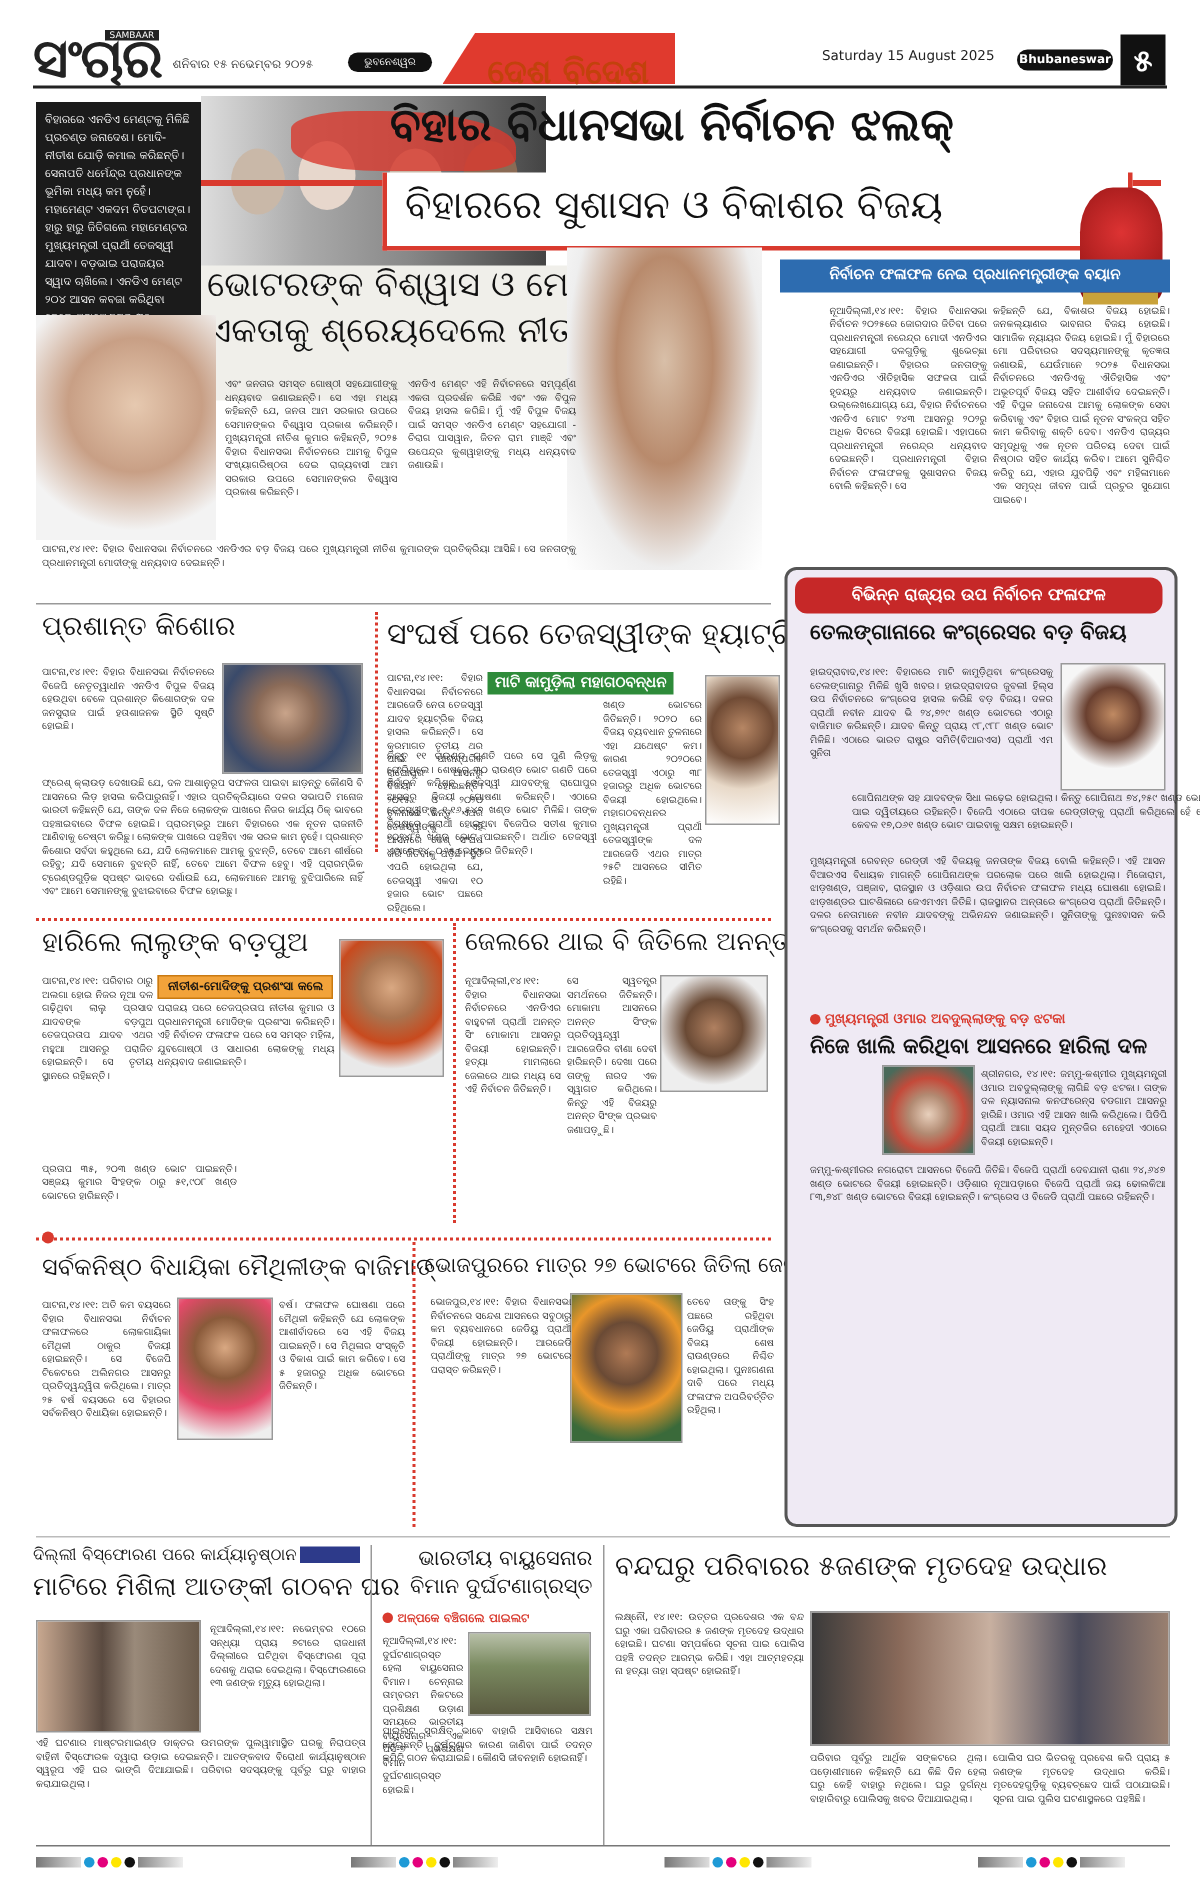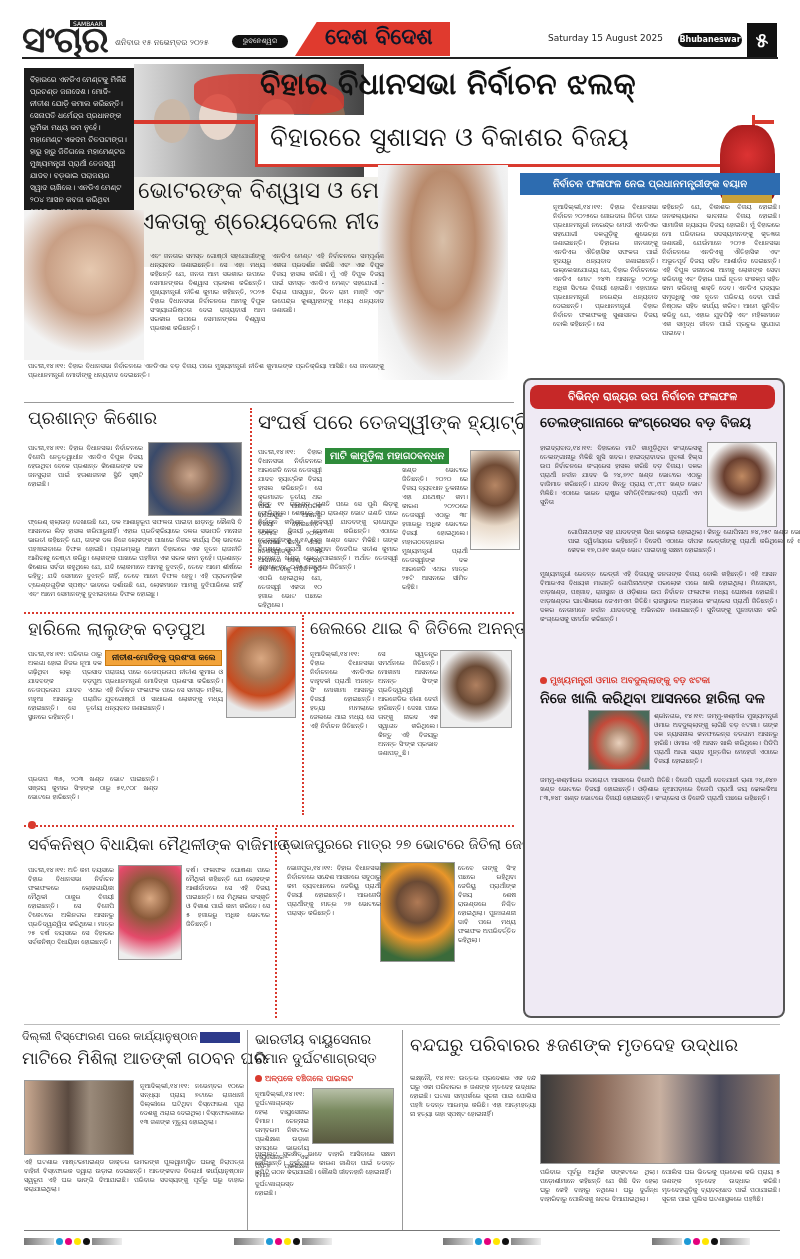--- a/index.html
+++ b/index.html
@@ -4,21 +4,21 @@
 <style>
 *{box-sizing:border-box;margin:0;padding:0}
 body{width:800px;height:1259px;background:#fff;font-family:"DejaVu Sans",sans-serif;position:relative;overflow:hidden;color:#111}
 .abs{position:absolute}
 .logo{left:22px;top:18px;font-size:36px;font-weight:bold;color:#222;font-family:"DejaVu Serif",serif;letter-spacing:-1px}
 .logo-small{left:70px;top:20px;font-size:6px;background:#222;color:#fff;padding:0 3px}
 .mast-date-or{left:115px;top:38px;font-size:8px;color:#333}
 .city-pill{left:232px;top:35px;width:56px;height:13px;background:#111;color:#fff;border-radius:8px;font-size:7px;text-align:center;line-height:13px}
 .section-banner{left:295px;top:22px;width:155px;height:34px;background:#e03a2e;clip-path:polygon(14% 0,100% 0,100% 100%,0 100%);}
 .section-banner::before{content:"";position:absolute;left:0;top:0}
-.section-title{left:325px;top:24px;font-size:22px;font-weight:bold;color:#0f172a;white-space:nowrap}
+.section-title{left:325px;top:36px;font-size:22px;font-weight:bold;color:#c2410c;white-space:nowrap}
 .en-date{left:548px;top:33px;font-size:9px;color:#222}
 .en-city{left:678px;top:33px;width:64px;height:14px;background:#111;color:#fff;border-radius:8px;font-size:8px;line-height:14px;text-align:center;font-weight:bold}
 .page-no{left:747px;top:23px;width:30px;height:34px;background:#111;color:#fff;font-size:20px;text-align:center;line-height:34px;font-weight:bold}
 .rule-top{left:22px;top:57px;width:756px;height:2px;background:#222}
 .black-box{left:24px;top:68px;width:110px;height:195px;background:#1b1b1b}
 .black-box p{color:#fff;font-size:7.5px;line-height:12px;padding:6px 6px}
 .hero-img{left:134px;top:64px;width:230px;height:115px;background:linear-gradient(90deg,#ddd 0,#aaa 30%,#888 60%,#444 100%)}
 .hero-img::after{content:"";position:absolute;left:60px;top:10px;width:150px;height:40px;background:#d93a2e;opacity:.8;border-radius:30% 60% 20% 40%}
 .face{position:absolute;border-radius:50%;background:#c9b8a8}
 .headline-main{left:260px;top:66px;font-size:30px;font-weight:bold;color:#111;white-space:nowrap}
@@ -154,21 +154,21 @@
 
 <div class="abs" style="left:24px;top:1024px;width:756px;height:1px;background:#bbb"></div>
 
 <div class="abs" style="left:22px;top:1030px;font-size:11px;white-space:nowrap"><span>ଦିଲ୍ଲୀ ବିସ୍ଫୋରଣ ପରେ କାର୍ଯ୍ୟାନୁଷ୍ଠାନ</span><span style="display:inline-block;width:40px;height:11px;background:#2d3a8a;vertical-align:middle;margin-left:2px"></span></div>
 <h2 class="hd" style="left:22px;top:1048px;font-size:17px">ମାଟିରେ ମିଶିଲା ଆତଙ୍କୀ ଗଠବନ ଘର</h2>
 <div class="photo" style="left:24px;top:1080px;width:110px;height:75px;background:linear-gradient(90deg,#c8a890 0,#5a4a40 40%,#9a8a7a 60%,#6a5a4a 100%)"></div>
 <div class="col body-text" style="left:140px;top:1082px;width:104px">ନୂଆଦିଲ୍ଲୀ,୧୪।୧୧: ନଭେମ୍ବର ୧୦ରେ ସନ୍ଧ୍ୟା ପ୍ରାୟ ୭ଟାରେ ରାଜଧାନୀ ଦିଲ୍ଲୀରେ ଘଟିଥିବା ବିସ୍ଫୋରଣ ପୂରା ଦେଶକୁ ଥରାଇ ଦେଇଥିଲା। ବିସ୍ଫୋରଣରେ ୧୩ ଜଣଙ୍କ ମୃତ୍ୟୁ ହୋଇଥିଲା।</div>
 <div class="col body-text" style="left:24px;top:1158px;width:220px">ଏହି ଘଟଣାର ମାଷ୍ଟରମାଇଣ୍ଡ ଡାକ୍ତର ଉମରଙ୍କ ପୁଲୱାମାସ୍ଥିତ ଘରକୁ ନିରାପତ୍ତା ବାହିନୀ ବିସ୍ଫୋରକ ଦ୍ୱାରା ଉଡ଼ାଇ ଦେଇଛନ୍ତି। ଆତଙ୍କବାଦ ବିରୋଧୀ କାର୍ଯ୍ୟାନୁଷ୍ଠାନ ସ୍ୱରୂପ ଏହି ଘର ଭାଙ୍ଗି ଦିଆଯାଇଛି। ପରିବାର ସଦସ୍ୟଙ୍କୁ ପୂର୍ବରୁ ଘରୁ ବାହାର କରାଯାଇଥିଲା।</div>
 <div class="abs" style="left:247px;top:1030px;width:1px;height:200px;background:#999"></div>
 
-<h2 class="hd" style="left:255px;top:1030px;font-size:14px;line-height:19px;text-align:left;width:140px">
+<h2 class="hd" style="left:255px;top:1030px;font-size:14px;line-height:19px;text-align:right;width:140px">
   <div>ଭାରତୀୟ ବାୟୁସେନାର</div>
   <div>ବିମାନ ଦୁର୍ଘଟଣାଗ୍ରସ୍ତ</div>
 </h2>
 <div class="abs" style="left:255px;top:1074px;font-size:8px;color:#d93a2e;font-weight:bold;white-space:nowrap"><span class="reddot"></span><span>ଅଳ୍ପକେ ବଞ୍ଚିଗଲେ ପାଇଲଟ</span></div>
 <div class="photo" style="left:312px;top:1088px;width:82px;height:56px;background:linear-gradient(180deg,#b8c0a8 0,#7a8a60 40%,#5a5a40 100%)"></div>
 <div class="col body-text" style="left:255px;top:1090px;width:54px">ନୂଆଦିଲ୍ଲୀ,୧୪।୧୧: ଦୁର୍ଘଟଣାଗ୍ରସ୍ତ ହେଲା ବାୟୁସେନାର ବିମାନ। ଚେନ୍ନାଇ ତାମ୍ବରମ ନିକଟରେ ପ୍ରଶିକ୍ଷଣ ଉଡ଼ାଣ ସମୟରେ ଭାରତୀୟ ବାୟୁସେନାର ଏକ ପିସି-୭ ପ୍ରଶିକ୍ଷଣ ବିମାନ ଦୁର୍ଘଟଣାଗ୍ରସ୍ତ ହୋଇଛି।</div>
 <div class="col body-text" style="left:255px;top:1150px;width:140px">ପାଇଲଟ ସୁରକ୍ଷିତ ଭାବେ ବାହାରି ଆସିବାରେ ସକ୍ଷମ ହୋଇଛନ୍ତି। ଦୁର୍ଘଟଣାର କାରଣ ଜାଣିବା ପାଇଁ ତଦନ୍ତ କମିଟି ଗଠନ କରାଯାଇଛି। କୌଣସି ଜୀବନହାନି ହୋଇନାହିଁ।</div>
 <div class="abs" style="left:402px;top:1030px;width:1px;height:200px;background:#999"></div>
 
 <h2 class="hd" style="left:410px;top:1034px;font-size:18px">ବନ୍ଦଘରୁ ପରିବାରର ୫ଜଣଙ୍କ ମୃତଦେହ ଉଦ୍ଧାର</h2>

